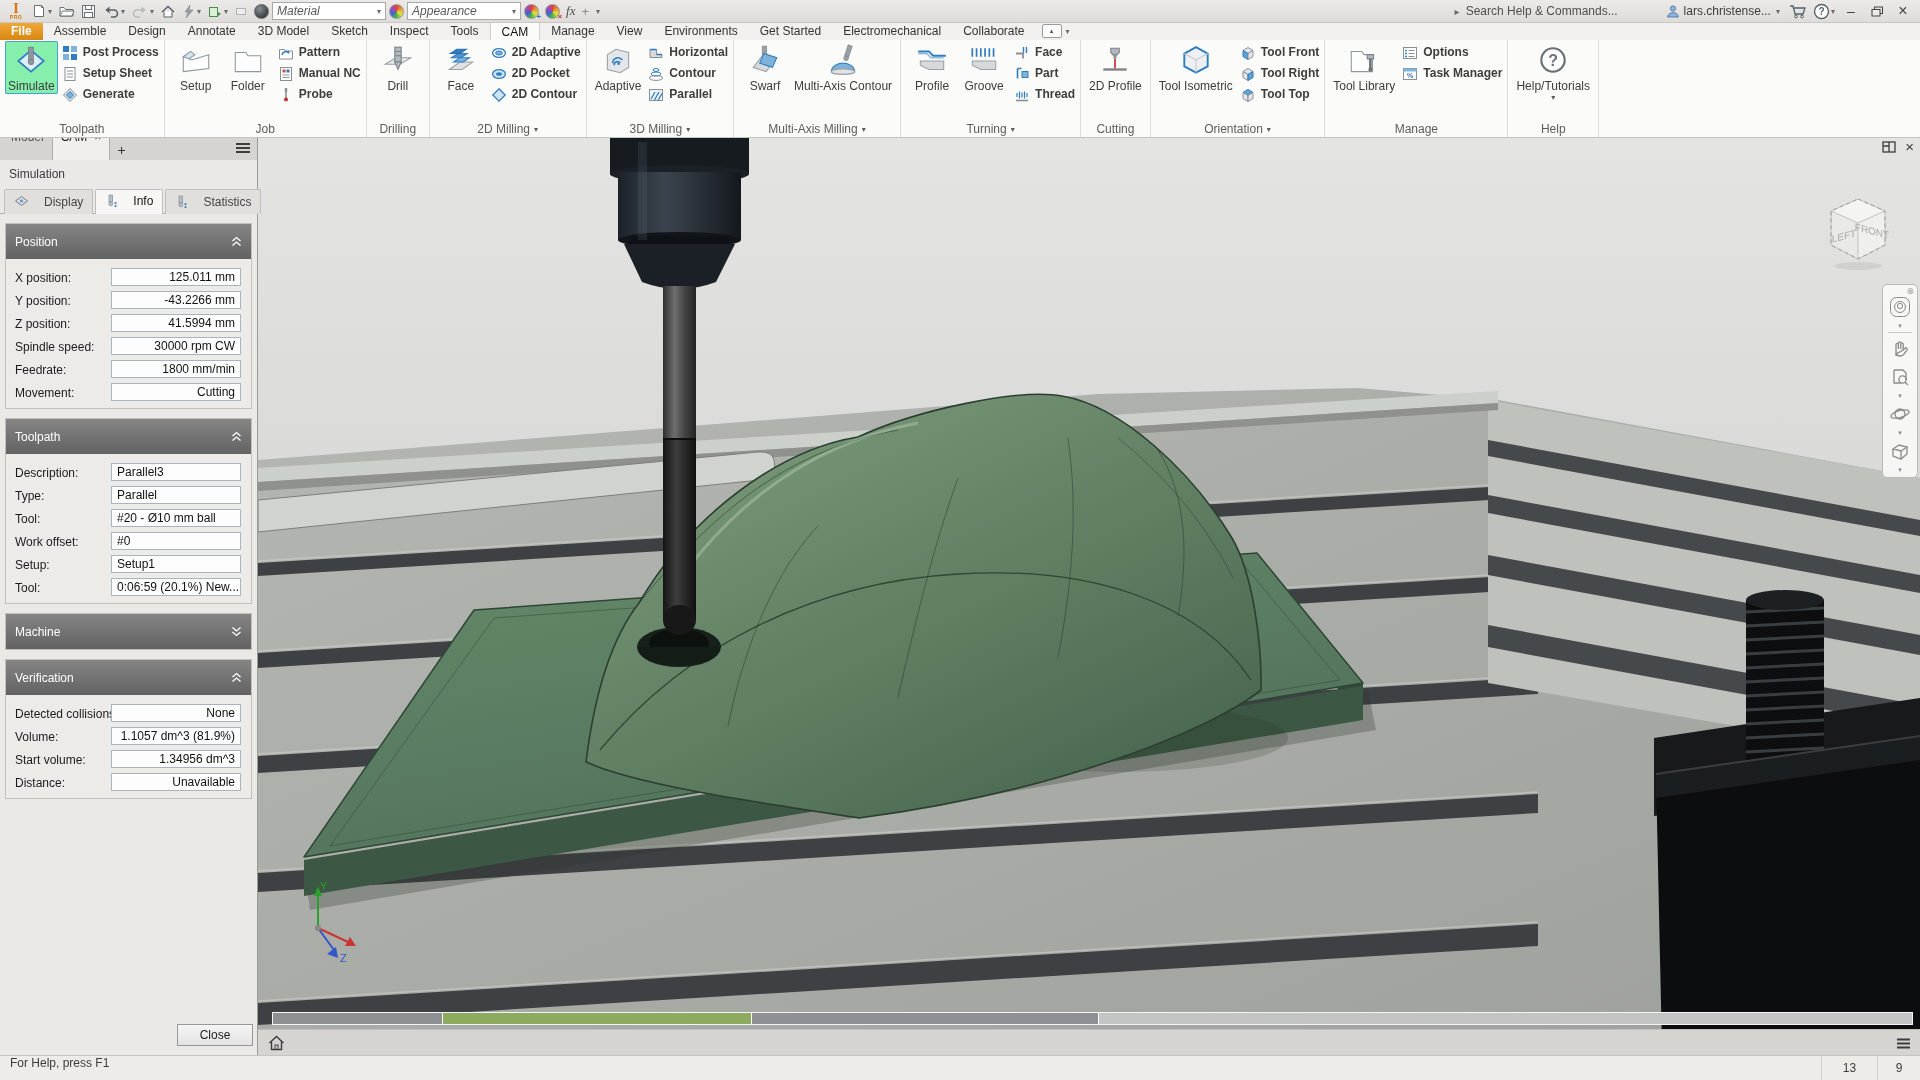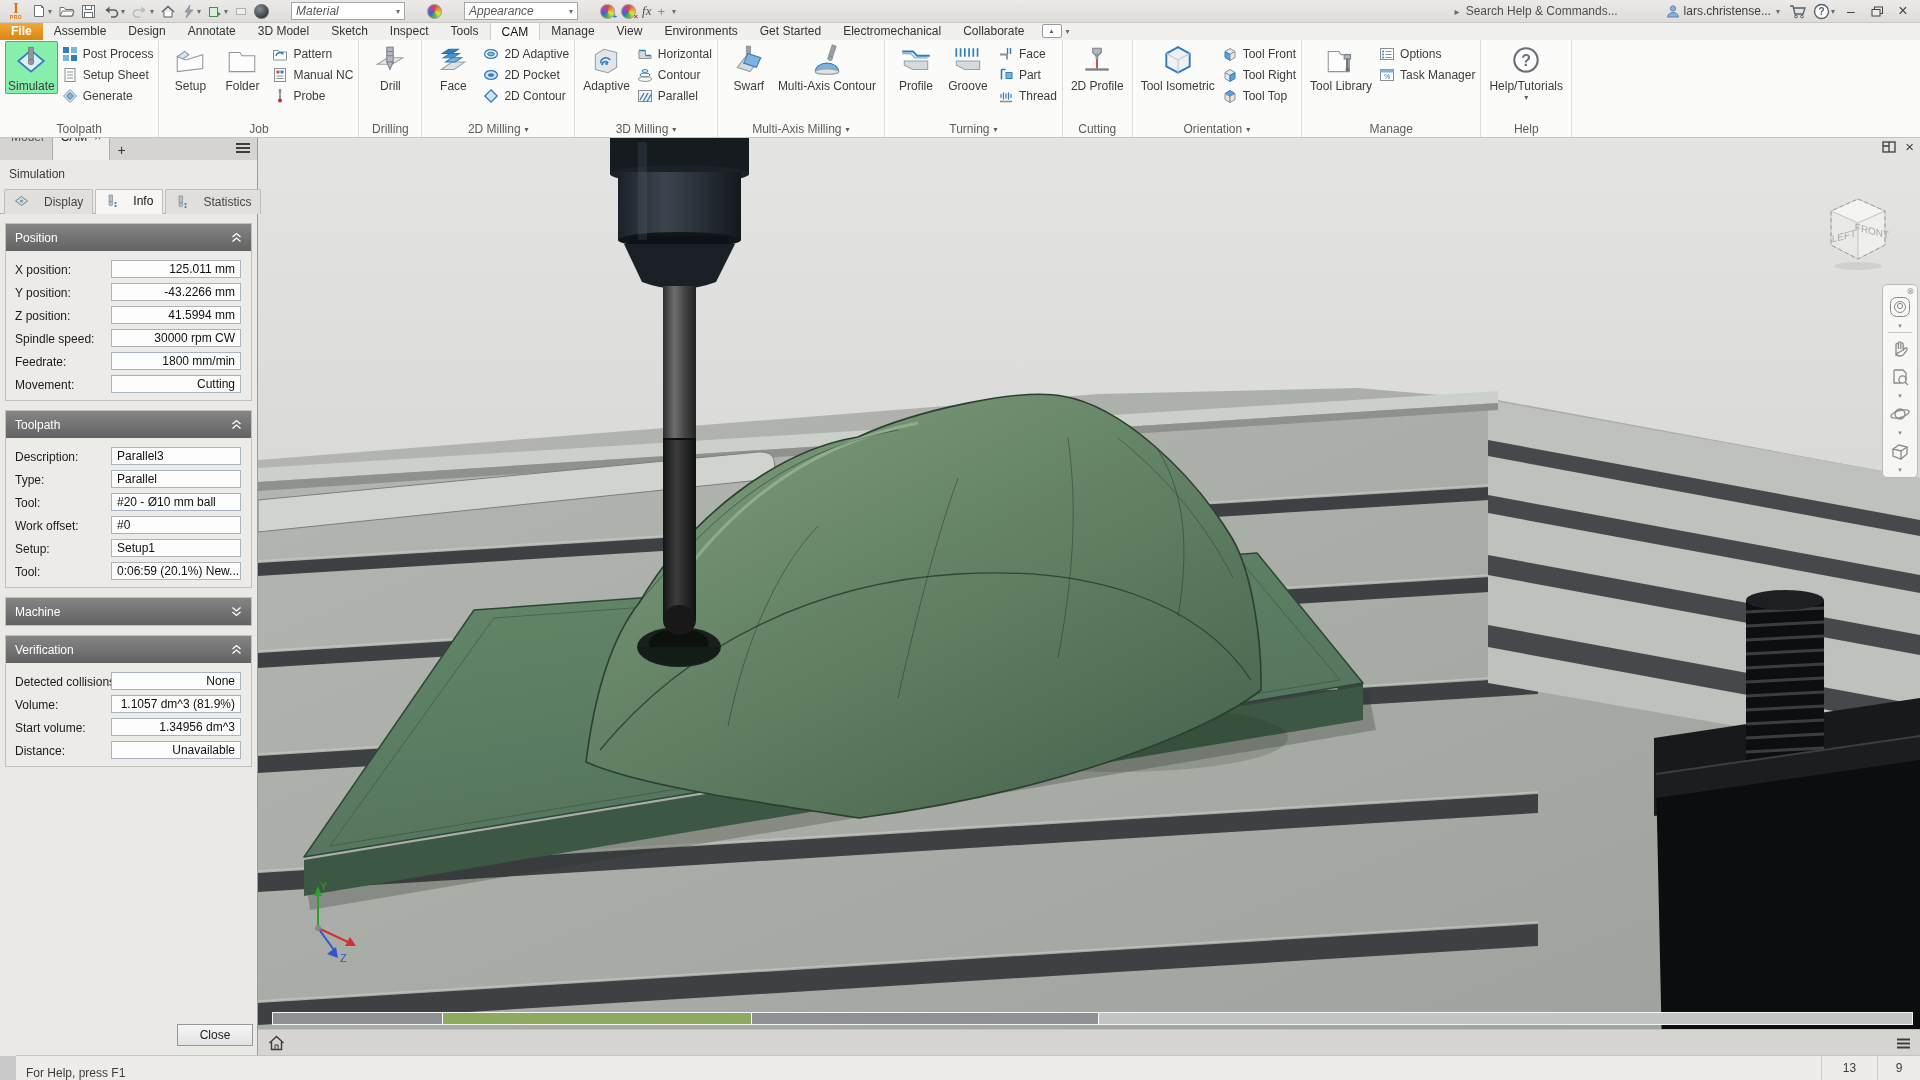--- a/index.html
+++ b/index.html
@@ -7,21 +7,21 @@
        font-family:"Liberation Sans","DejaVu Sans",sans-serif;background:#c9c9c9;
        -webkit-font-smoothing:antialiased;}
   svg{display:block;}
   
   .titlebar{position:absolute;left:0;top:0;right:0;height:22px;
     background:linear-gradient(#eceae8,#dedcd9);border-bottom:1px solid #c9c7c4;
     display:flex;align-items:center;padding:0 4px;z-index:30;}
   .qitem{height:20px;display:flex;align-items:center;justify-content:center;padding:0 3px;flex:0 0 auto;}
   .qdd{font-size:8px;color:#6a6a6a;margin-left:1px;}
   .qcombo{height:16px;width:104px;background:#fff;border:1px solid #a8a8a8;display:flex;align-items:center;
-    padding:0 4px;margin:0 19px;font-size:12px;font-style:italic;color:#5a5a5a;justify-content:space-between;}
+    padding:0 4px;margin:0 0;font-size:12px;font-style:italic;color:#5a5a5a;justify-content:space-between;}
   .fx{font-size:13px;font-style:italic;color:#4f4f4f;font-family:"Liberation Serif",serif;}
   .win-title{position:absolute;left:0;right:0;text-align:center;font-size:12px;color:#3d3d3d;pointer-events:none;}
   .tb-right{margin-left:auto;display:flex;align-items:center;}
   .search{display:flex;align-items:center;gap:6px;font-size:12px;color:#4f4f4f;width:205px;}
   .userbox{display:flex;align-items:center;gap:4px;font-size:12px;color:#3d3d3d;margin:0 6px;}
   .winbtn{width:26px;height:20px;display:flex;align-items:center;justify-content:center;
     font-size:14px;color:#444;}
   .cwheel{width:13px;height:13px;border-radius:50%;
     background:conic-gradient(#e04040,#e09a38,#e6e23c,#48b648,#3a66c8,#9a48c8,#e04040);
     border:1px solid #999;position:relative;}
@@ -42,42 +42,42 @@
     display:flex;align-items:center;justify-content:center;background:#fdfdfd;color:#555;}
   
   .ribbon{position:absolute;left:0;top:40px;right:0;height:97px;background:#fbfbfa;
     border-bottom:1px solid #c6c4c1;display:flex;z-index:28;}
   .rgroup{display:flex;flex-direction:column;border-right:1px solid #deDCd9;border-right:1px solid #dedcd9;padding:1px 5px 0;}
   .rbody{flex:1;display:flex;align-items:flex-start;}
   .rbig{min-width:46px;display:flex;flex-direction:column;align-items:center;padding:2px 3px 1px;border-radius:2px;}
   .rbig .rtext{font-size:12px;color:#3d3d3d;text-align:center;line-height:13px;margin-top:1px;white-space:nowrap;}
   .rbig.sel{background:#86efac;box-shadow:0 0 0 1px #45a0dc inset;}
   .rcol{display:flex;flex-direction:column;padding:4px 0 0 4px;gap:4px;}
-  .rsmall{display:flex;align-items:center;gap:5px;font-size:12px;color:#3d3d3d;height:17px;white-space:nowrap;}
+  .rsmall{display:flex;gap:5px;font-size:12px;color:#3d3d3d;height:17px;white-space:nowrap;font-weight:bold;}
   .rgl{height:16px;display:flex;align-items:center;justify-content:center;font-size:12px;color:#5c5c5c;gap:4px;}
   .i32{width:34px;height:36px;display:flex;align-items:center;justify-content:center;}
   .i16{width:16px;height:16px;display:flex;align-items:center;justify-content:center;}
   .gdd,.bdd{font-size:8px;color:#5c5c5c;}
   
   .panel{position:absolute;left:0;top:138px;width:257px;bottom:24px;background:#ebe9e6;
     border-right:1px solid #9d9b98;z-index:20;}
   .doctabs{height:22px;background:#d6d4d1;display:flex;align-items:flex-end;padding-left:3px;position:relative;}
   .doctab{font-size:12px;color:#555;padding:3px 8px 16px;display:flex;gap:7px;align-items:center;}
   .doctab.active{background:#f0efec;border:1px solid #aFAdaa;border:1px solid #afadaa;border-bottom:none;color:#222;}
   .doctab .x{color:#444;font-size:12px;}
   .addtab{font-size:14px;color:#333;padding:0 7px 2px;}
   .pmenu{position:absolute;right:6px;top:4px;}
   .panel-title{font-size:12px;color:#3a3a3a;padding:7px 9px 5px;}
   .subtabs{display:flex;padding:3px 0 0 4px;gap:2px;}
   .subtab{display:flex;align-items:center;gap:15px;font-size:12px;padding:4px 9px 5px;background:#e1dfdc;
     border:1px solid #c0beba;border-bottom:none;border-radius:2px 2px 0 0;color:#444;}
   .subtab.active{background:#f7f6f4;color:#111;padding-bottom:6px;}
   .subtab-strip{height:1px;background:#b3b1ae;margin-top:-1px;}
   .section{margin:9px 5px 0;border:1px solid #c2c0bd;background:#edebe8;}
-  .sheader{height:27px;background:linear-gradient(#858585,#626262);color:#fff;font-size:12px;
+  .sheader{height:35px;background:linear-gradient(#858585,#626262);color:#fff;font-size:12px;
     display:flex;align-items:center;padding:0 9px;justify-content:space-between;}
   .sbody{padding:7px 0 4px;}
   .frow{position:relative;height:23px;display:flex;align-items:center;padding-left:9px;font-size:12px;color:#1b1b1b;}
   .fbox{position:absolute;right:10px;top:2px;width:118px;height:16px;background:#fdfdfd;
     border:1px solid #a9b4bf;font-size:12px;display:flex;align-items:center;justify-content:flex-end;
     padding:0 5px;color:#111;white-space:nowrap;overflow:hidden;}
   .fbox.vleft{justify-content:flex-start;}
   .close-btn{position:absolute;right:4px;bottom:10px;width:74px;height:20px;
     background:linear-gradient(#f5f5f5,#e3e3e3);border:1px solid #989898;font-size:12px;
     display:flex;align-items:center;justify-content:center;color:#222;}
@@ -96,21 +96,21 @@
   .nav-hr{width:24px;height:1px;background:#c8c6c3;margin:2px 0;}
   .progress{position:absolute;left:14px;right:7px;top:874px;height:13px;border:1px solid #f4f4f4;
     background:#fff;display:flex;z-index:4;box-sizing:border-box;}
   .pseg{height:100%;border-right:1px solid #fff;box-sizing:border-box;}
   .pseg:last-child{border-right:none;}
   .vp-bottom{position:absolute;left:0;right:0;bottom:0;height:26px;background:#d5d4d1;
     border-top:1px solid #c0bfbc;display:flex;align-items:center;justify-content:space-between;
     padding:0 9px;z-index:6;}
   
   .statusbar{position:absolute;left:0;right:0;bottom:0;height:24px;background:#eeece9;
-    border-top:1px solid #c6c4c1;display:flex;align-items:flex-end;font-size:12px;color:#3c3c3c;z-index:31;margin-left:16px;}
+    border-top:1px solid #c6c4c1;display:flex;align-items:flex-start;font-size:12px;color:#3c3c3c;z-index:31;}
   .sb-help{padding-left:10px;}
   .sb-cells{margin-left:auto;display:flex;height:100%;}
   .sb-cell{width:55px;border-left:1px solid #ceccc9;display:flex;align-items:center;justify-content:center;}
 </style>
 </head>
 <body>
 
 <div class="titlebar">
   <span class="qitem logo">
       <b>I</b>

